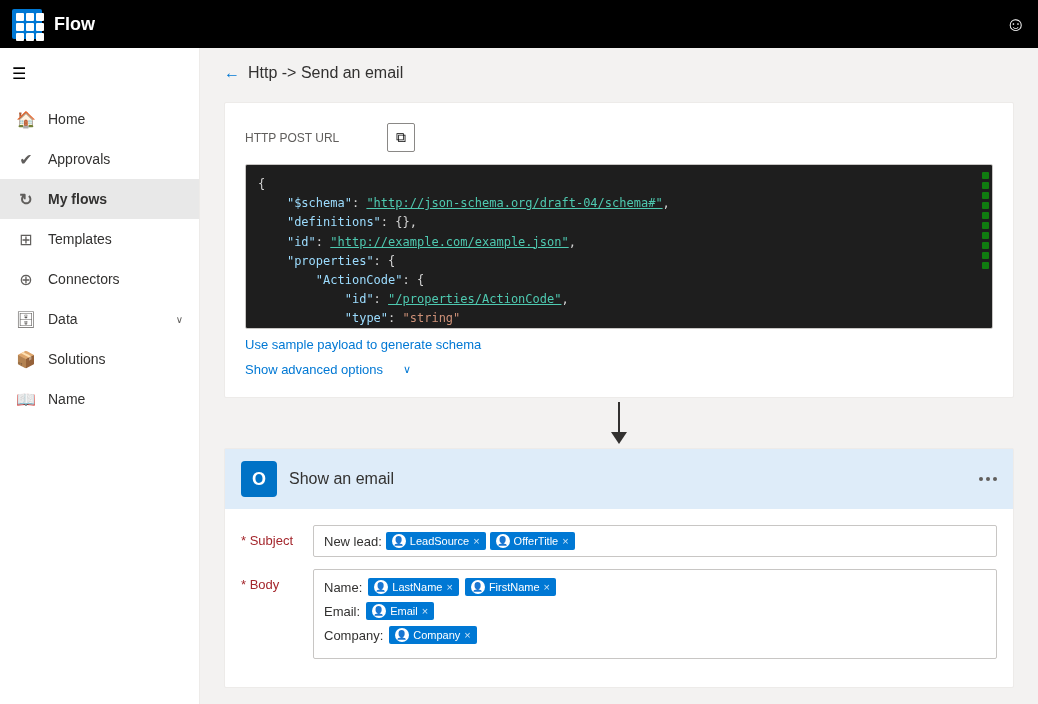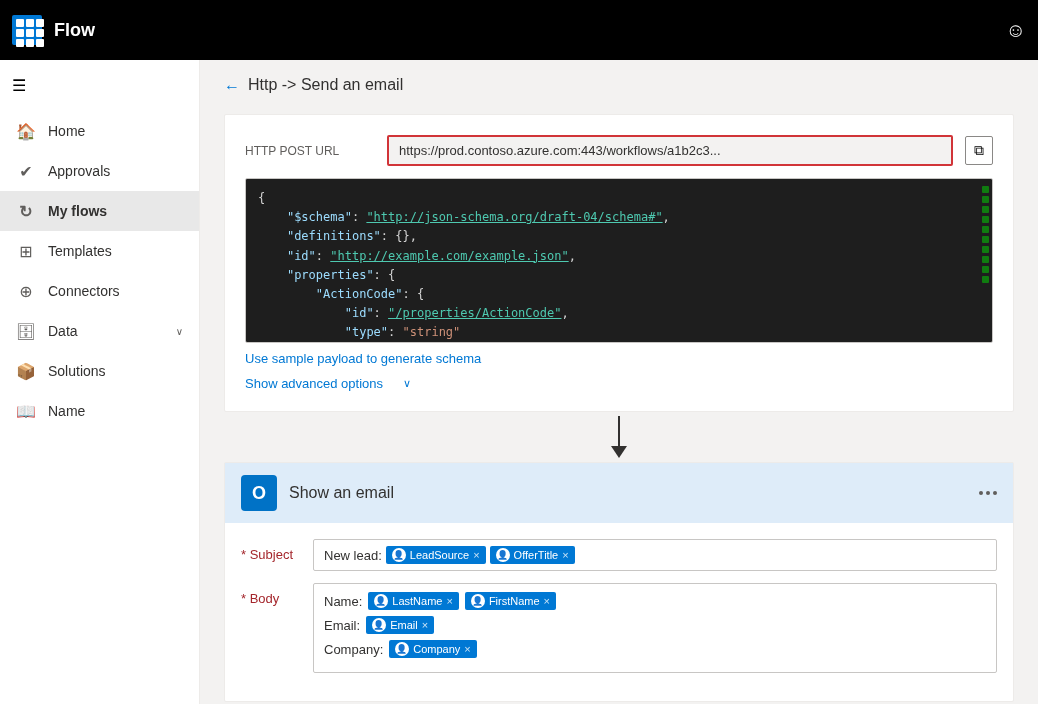--- a/index.html
+++ b/index.html
@@ -2,21 +2,21 @@
 <html><head>
   <meta charset="utf-8">
   <style>
     * { box-sizing: border-box; margin: 0; padding: 0; }
     body { font-family: 'Segoe UI', sans-serif; background: #f3f2f1; display: flex; flex-direction: column; height: 704px; overflow: hidden; }
 
     
     .top-nav {
       background: #000;
       color: #fff;
-      height: 60px;
+      height: 48px;
       display: flex;
       align-items: center;
       padding: 0 12px;
       flex-shrink: 0;
       z-index: 10;
     }
     .waffle-icon {
       width: 30px; height: 30px;
       background: #0078d4;
       display: grid;
@@ -423,21 +423,20 @@
   <main class="main-content">
 
     <div class="breadcrumb">
       <span class="breadcrumb-back">←</span>
       <span class="breadcrumb-title">Http -&gt; Send an email</span>
     </div>
 
     <div class="card">
       <div class="field-row">
         <span class="field-label">HTTP POST URL</span>
-        <div class="url-box">https://prod.contoso.azure.com:443/workflows/a1b2c3...</div>
         <button class="copy-btn">
           <span class="copy-icon">⧉</span>
         </button>
       </div>
 
 
       <div class="json-wrapper">
         <div class="json-editor">
           <div class="line"><span class="json-brace">{</span></div>
           <div class="line">&nbsp;&nbsp;&nbsp;&nbsp;<span class="json-key">"$schema"</span><span class="json-brace">: </span><span class="json-link">"http://json-schema.org/draft-04/schema#"</span>,</div>

